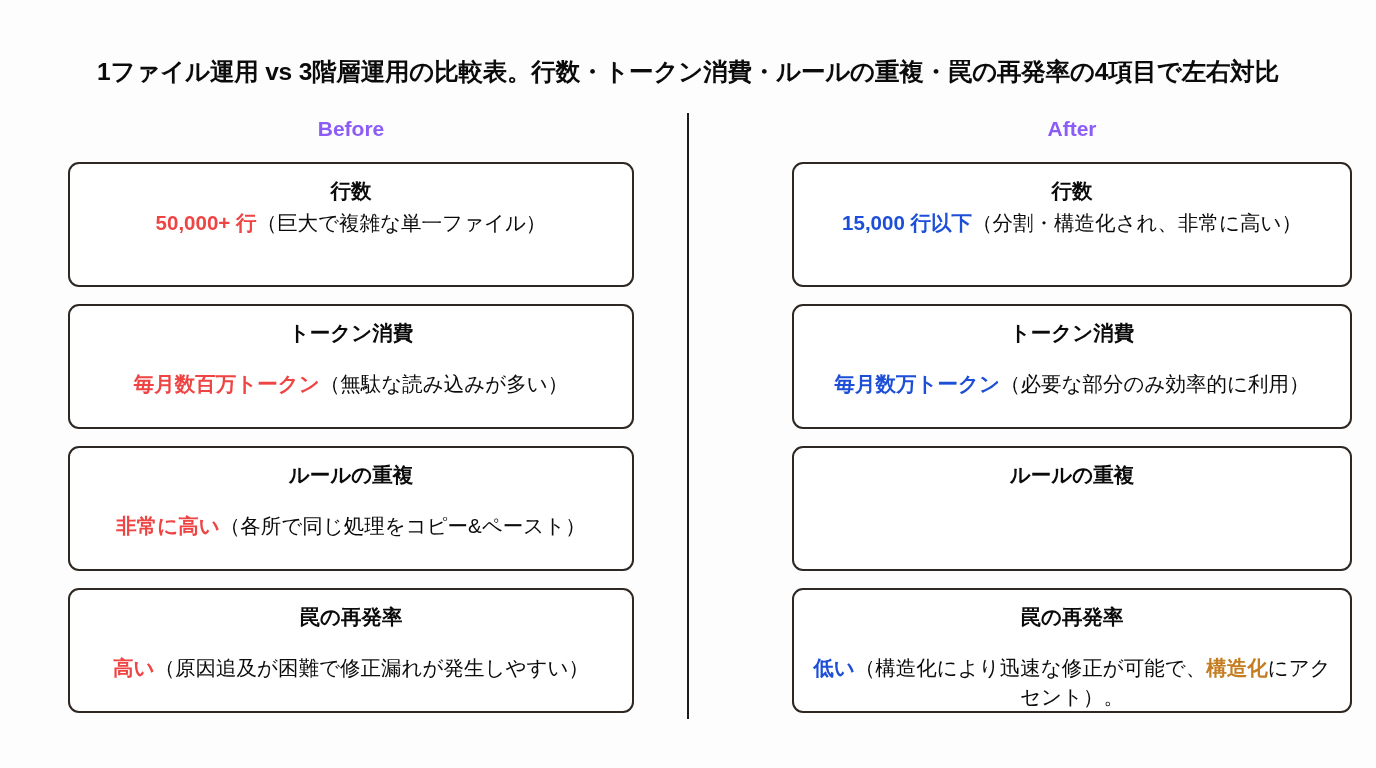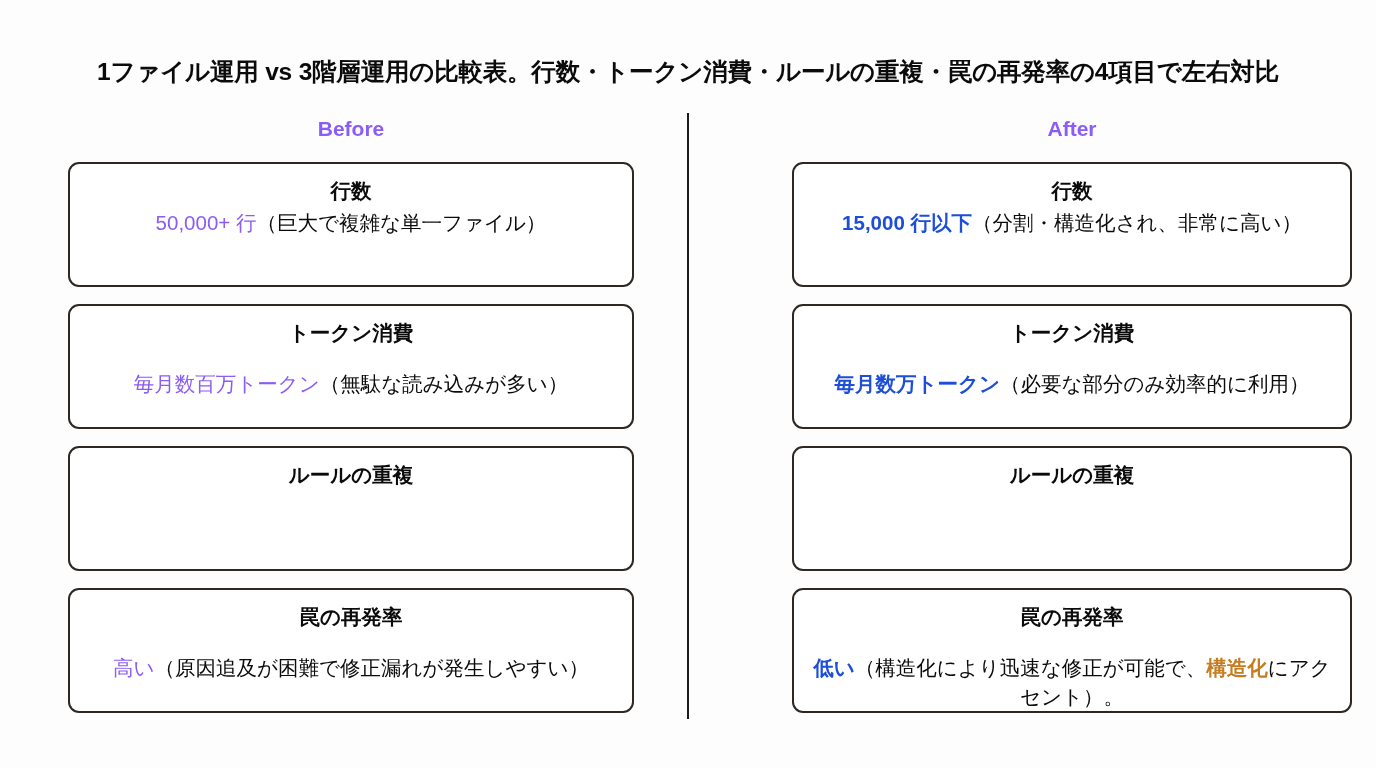--- a/index.html
+++ b/index.html
@@ -87,22 +87,22 @@
   .card-body {
     font-size: 20.5px;
     font-weight: 400;
     line-height: 1.42;
     text-align: center;
     color: #0b0b0b;
     width: 100%;
   }
 
   .val-before {
-    color: #8b5cf6;
-    font-weight: 400;
+    color: #ef4444;
+    font-weight: 700;
   }
   .val-after {
     color: #1d4ed8;
     font-weight: 700;
   }
   .accent {
     color: #c47d20;
     font-weight: 700;
   }
   .desc {
@@ -128,20 +128,23 @@
 
   <div class="card h-std">
     <div class="card-title">トークン消費</div>
     <div class="card-body">
       <span class="val-before">毎月数百万トークン</span><span class="desc">（無駄な読み込みが多い）</span>
     </div>
   </div>
 
   <div class="card h-std">
     <div class="card-title">ルールの重複</div>
+    <div class="card-body">
+      <span class="val-before">非常に高い</span><span class="desc">（各所で同じ処理をコピー&amp;ペースト）</span>
+    </div>
   </div>
 
   <div class="card h-std">
     <div class="card-title">罠の再発率</div>
     <div class="card-body">
       <span class="val-before">高い</span><span class="desc">（原因追及が困難で修正漏れが発生しやすい）</span>
     </div>
   </div>
 </div>
 

